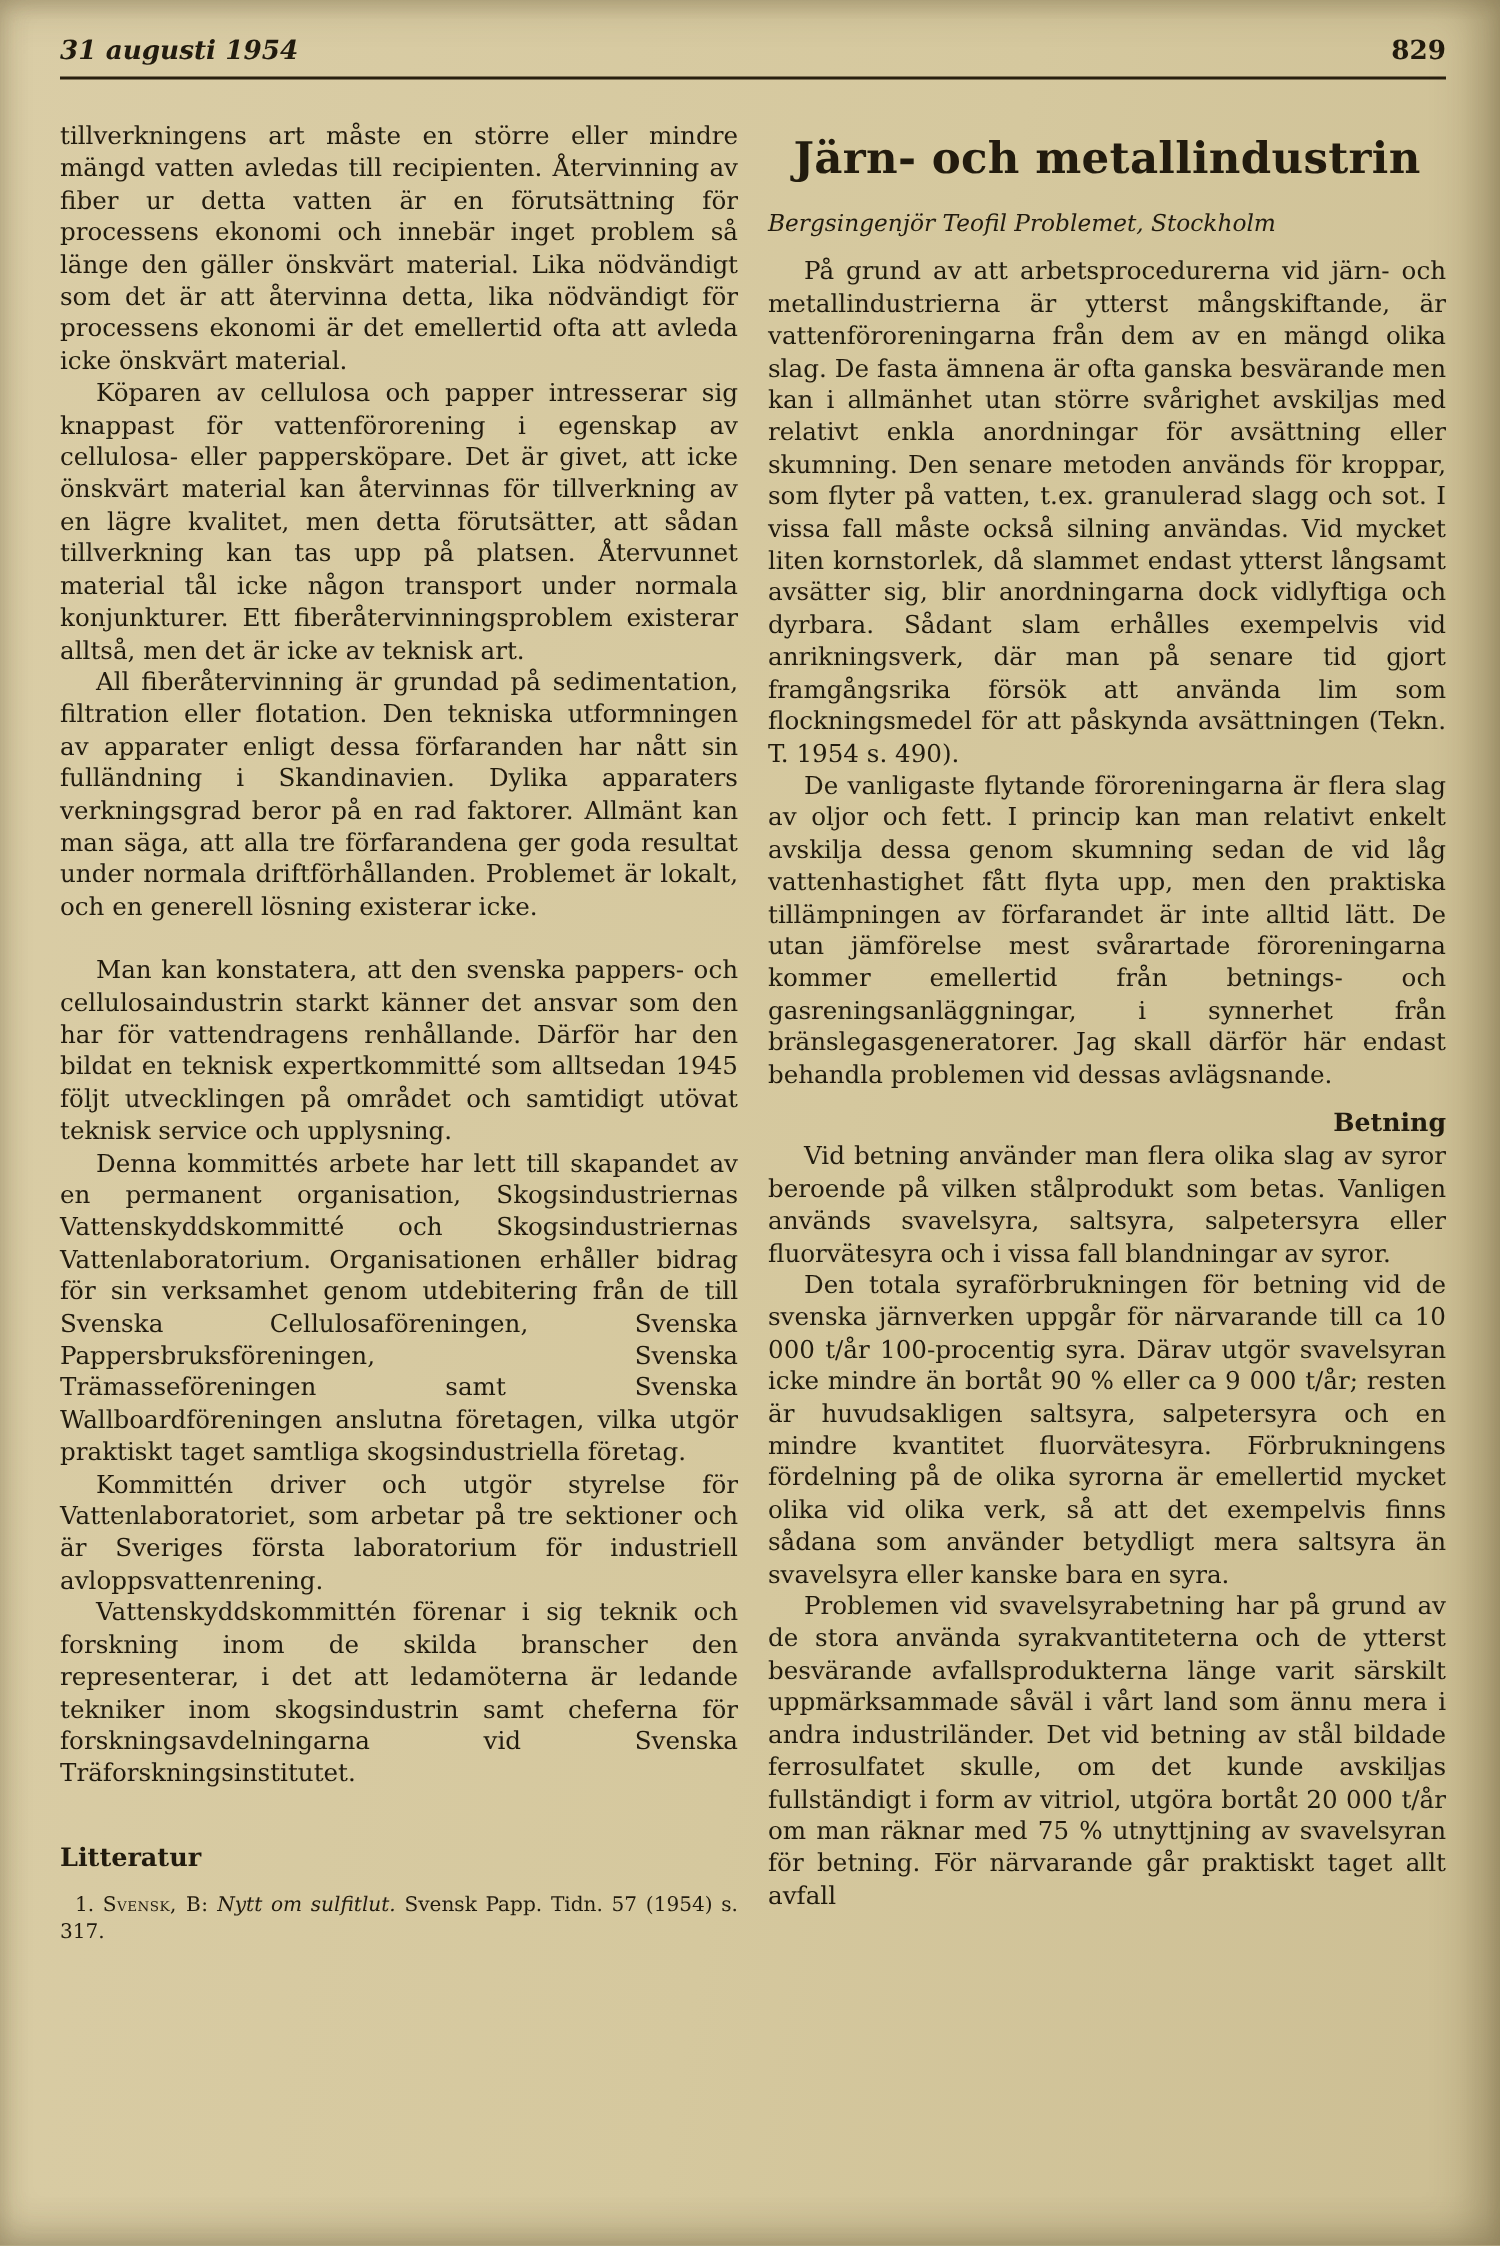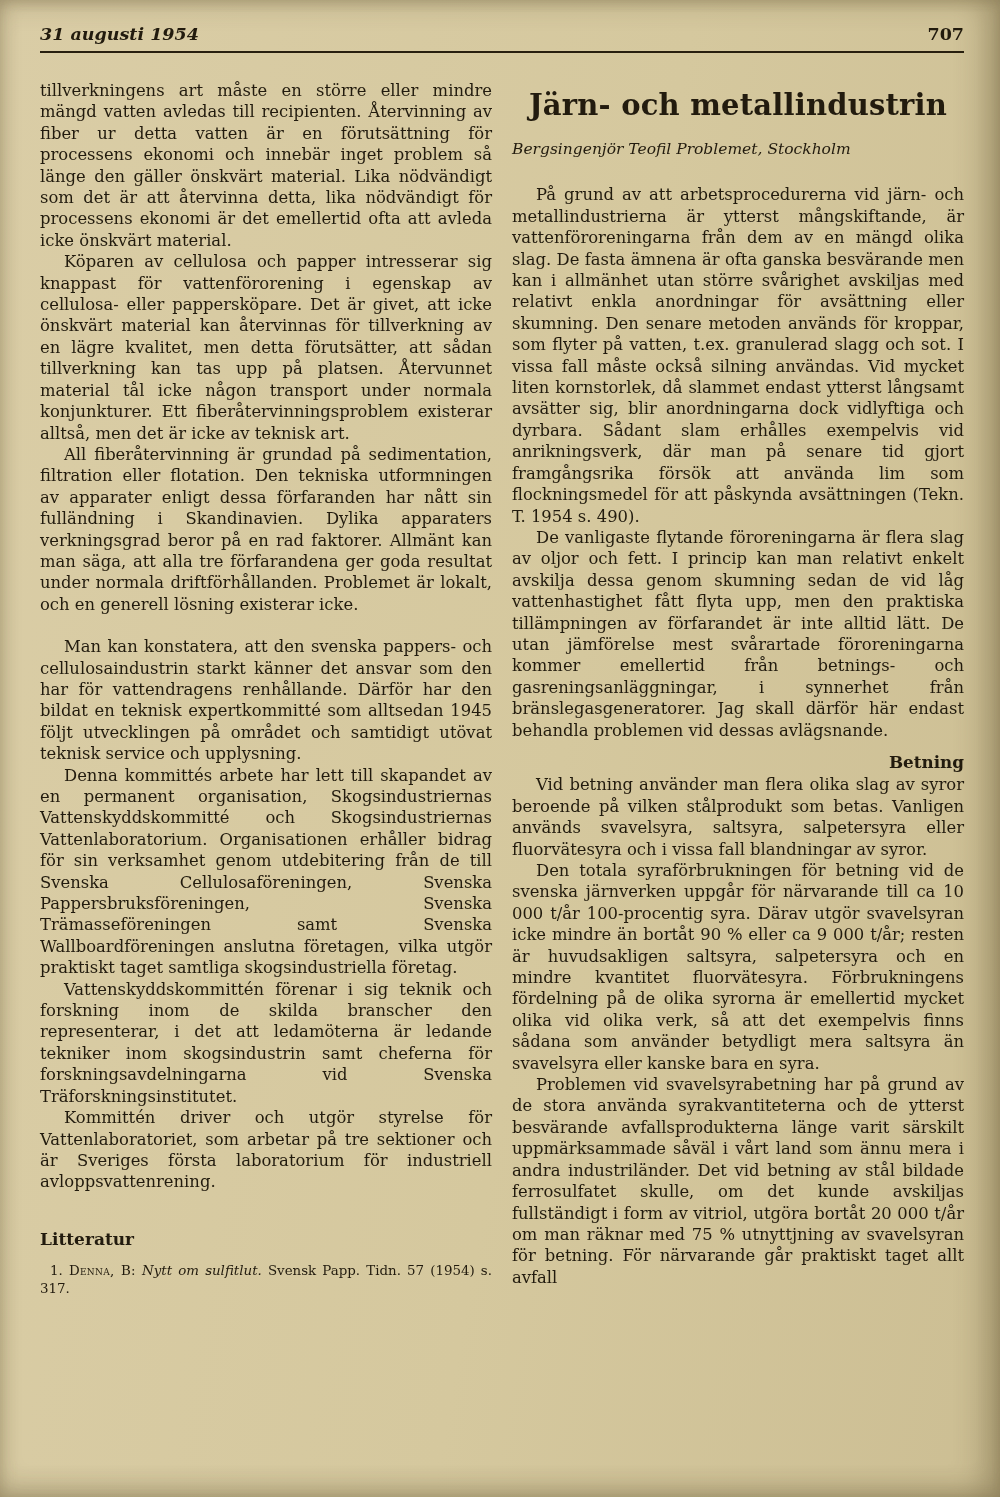--- a/index.html
+++ b/index.html
@@ -33,54 +33,54 @@
 
   .columns { display: flex; gap: 20px; margin-top: 27px; }
   .column { flex: 1; min-width: 0; text-align: justify; font-size: 16.4px; line-height: 21.4px; hyphens: auto; }
 
   .para { text-indent: 24px; }
   .no-indent { text-indent: 0; }
   .space-before { margin-top: 21px; }
 
   .article-title { font-size: 29px; line-height: 34px; font-weight: bold; letter-spacing: 0.2px; margin-top: 8px; text-align: center; }
   .byline { font-style: italic; font-size: 15.5px; margin-top: 17px; text-align: left; text-indent: 0; }
-  .first-article-para { margin-top: 24px; }
+  .first-article-para { margin-top: 10px; }
 
   .sub-heading { font-size: 16.8px; font-weight: bold; margin: 11px 0 1px; text-align: right; }
   .lit-heading { font-size: 17px; font-weight: bold; margin: 36px 0 12px; text-align: left; }
 
   .reference { font-size: 13.4px; line-height: 17.8px; text-indent: 10px; margin-top: 2px; }
   .smallcaps { font-variant: small-caps; letter-spacing: 0.3px; }
   .italic { font-style: italic; }
 </style>
 </head>
 <body>
 
 <div class="page">
 
   <div class="header">
     <span class="date">31 augusti 1954</span>
-    <span class="pagenum">707</span>
+    <span class="pagenum">829</span>
   </div>
   <div class="rule"></div>
 
   <div class="columns">
 
     <div class="column">
       <p class="para no-indent">tillverkningens art måste en större eller mindre mängd vatten avledas till recipienten. Återvinning av fiber ur detta vatten är en förutsättning för processens ekonomi och innebär inget problem så länge den gäller önskvärt material. Lika nödvändigt som det är att återvinna detta, lika nödvändigt för processens ekonomi är det emellertid ofta att avleda icke önskvärt material.</p>
       <p class="para">Köparen av cellulosa och papper intresserar sig knappast för vattenförorening i egenskap av cellulosa- eller pappersköpare. Det är givet, att icke önskvärt material kan återvinnas för tillverkning av en lägre kvalitet, men detta förutsätter, att sådan tillverkning kan tas upp på platsen. Återvunnet material tål icke någon transport under normala konjunkturer. Ett fiberåtervinningsproblem existerar alltså, men det är icke av teknisk art.</p>
       <p class="para">All fiberåtervinning är grundad på sedimentation, filtration eller flotation. Den tekniska utformningen av apparater enligt dessa förfaranden har nått sin fulländning i Skandinavien. Dylika apparaters verkningsgrad beror på en rad faktorer. Allmänt kan man säga, att alla tre förfarandena ger goda resultat under normala driftförhållanden. Problemet är lokalt, och en generell lösning existerar icke.</p>
       <p class="para space-before">Man kan konstatera, att den svenska pappers- och cellulosaindustrin starkt känner det ansvar som den har för vattendragens renhållande. Därför har den bildat en teknisk expertkommitté som alltsedan 1945 följt utvecklingen på området och samtidigt utövat teknisk service och upplysning.</p>
       <p class="para">Denna kommittés arbete har lett till skapandet av en permanent organisation, Skogsindustriernas Vattenskyddskommitté och Skogsindustriernas Vattenlaboratorium. Organisationen erhåller bidrag för sin verksamhet genom utdebitering från de till Svenska Cellulosaföreningen, Svenska Pappersbruksföreningen, Svenska Trämasseföreningen samt Svenska Wallboardföreningen anslutna företagen, vilka utgör praktiskt taget samtliga skogsindustriella företag.</p>
+      <p class="para">Kommittén driver och utgör styrelse för Vattenlaboratoriet, som arbetar på tre sektioner och är Sveriges första laboratorium för industriell avloppsvattenrening.</p>
       <p class="para">Vattenskyddskommittén förenar i sig teknik och forskning inom de skilda branscher den representerar, i det att ledamöterna är ledande tekniker inom skogsindustrin samt cheferna för forskningsavdelningarna vid Svenska Träforskningsinstitutet.</p>
-      <p class="para">Kommittén driver och utgör styrelse för Vattenlaboratoriet, som arbetar på tre sektioner och är Sveriges första laboratorium för industriell avloppsvattenrening.</p>
 
       <h3 class="lit-heading">Litteratur</h3>
 
-      <p class="reference"><span>1.</span> <span class="smallcaps">Denna, B:</span> <span class="italic">Nytt om sulfitlut.</span> <span>Svensk Papp. Tidn. 57 (1954) s. 317.</span></p>
+      <p class="reference"><span>1.</span> <span class="smallcaps">Svensk, B:</span> <span class="italic">Nytt om sulfitlut.</span> <span>Svensk Papp. Tidn. 57 (1954) s. 317.</span></p>
     </div>
 
     <div class="column">
       <h1 class="article-title">Järn- och metallindustrin</h1>
       <p class="byline">Bergsingenjör Teofil Problemet, Stockholm</p>
 
       <p class="para first-article-para">På grund av att arbetsprocedurerna vid järn- och metallindustrierna är ytterst mångskiftande, är vattenföroreningarna från dem av en mängd olika slag. De fasta ämnena är ofta ganska besvärande men kan i allmänhet utan större svårighet avskiljas med relativt enkla anordningar för avsättning eller skumning. Den senare metoden används för kroppar, som flyter på vatten, t.ex. granulerad slagg och sot. I vissa fall måste också silning användas. Vid mycket liten kornstorlek, då slammet endast ytterst långsamt avsätter sig, blir anordningarna dock vidlyftiga och dyrbara. Sådant slam erhålles exempelvis vid anrikningsverk, där man på senare tid gjort framgångsrika försök att använda lim som flockningsmedel för att påskynda avsättningen (Tekn. T. 1954 s. 490).</p>
       <p class="para">De vanligaste flytande föroreningarna är flera slag av oljor och fett. I princip kan man relativt enkelt avskilja dessa genom skumning sedan de vid låg vattenhastighet fått flyta upp, men den praktiska tillämpningen av förfarandet är inte alltid lätt. De utan jämförelse mest svårartade föroreningarna kommer emellertid från betnings- och gasreningsanläggningar, i synnerhet från bränslegasgeneratorer. Jag skall därför här endast behandla problemen vid dessas avlägsnande.</p>
 
       <h3 class="sub-heading">Betning</h3>

